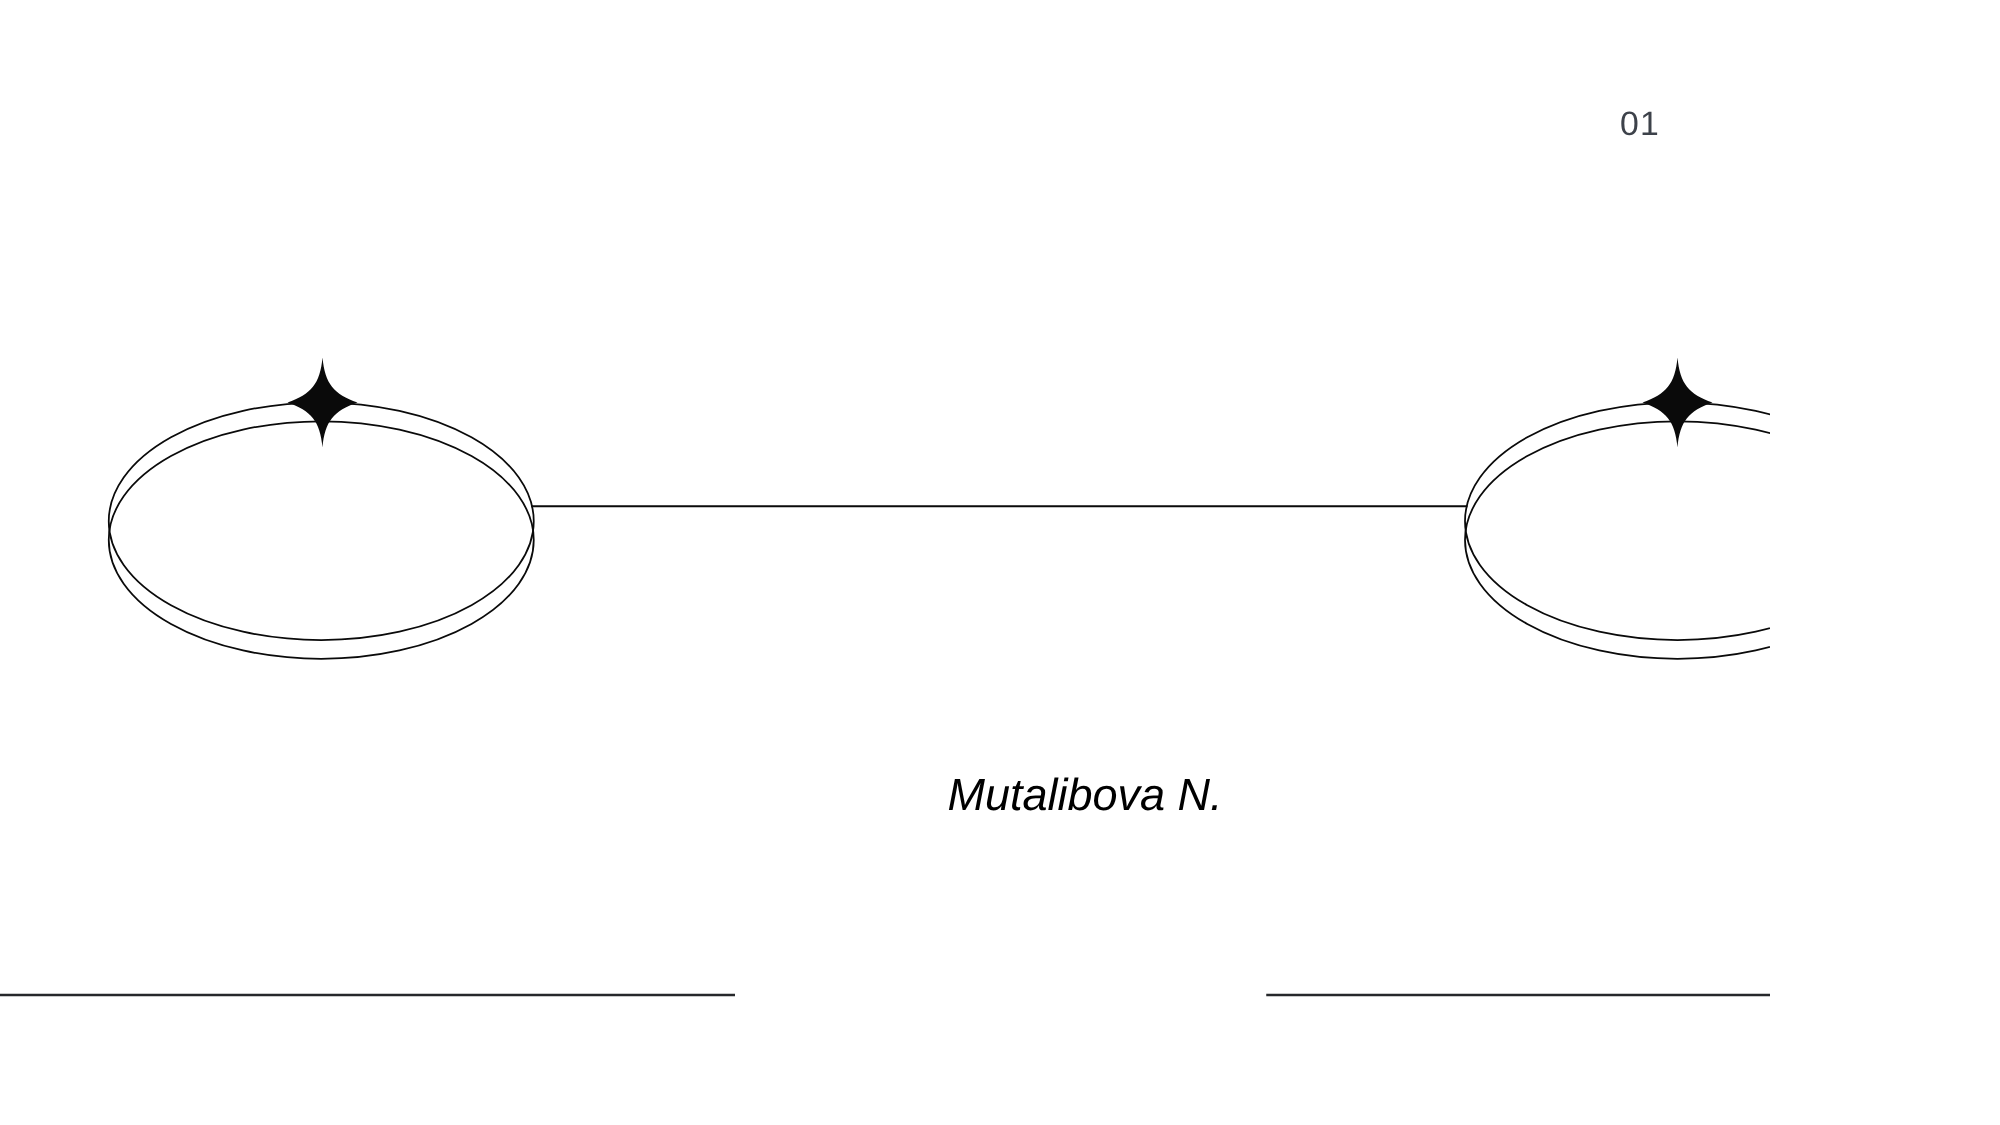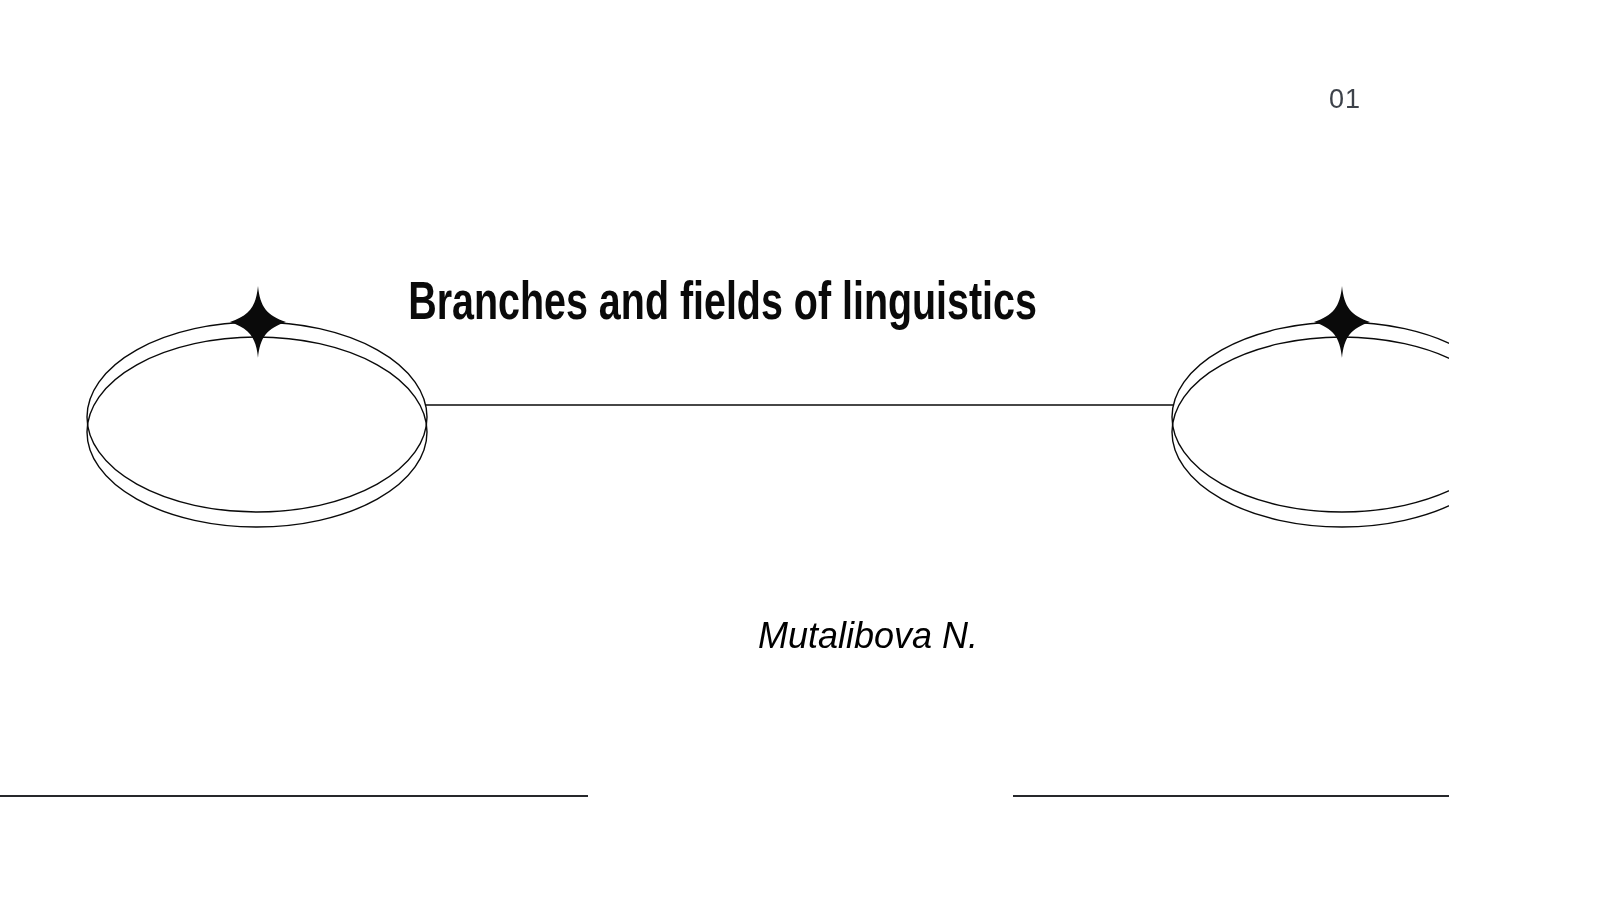--- a/index.html
+++ b/index.html
@@ -7,21 +7,20 @@
     padding: 0;
     background: #ffffff;
     font-family: "Liberation Sans", "DejaVu Sans", sans-serif;
   }
   .slide {
     position: relative;
     width: 1416px;
     height: 900px;
     background: #ffffff;
     overflow: hidden;
-    padding-left: 33px;
   }
   .page-number {
     position: absolute;
     top: 86px;
     right: 88px;
     font-size: 27px;
     line-height: 27px;
     font-weight: 400;
     letter-spacing: 1px;
     color: #3d424a;
@@ -97,22 +96,19 @@
     <g fill="none" stroke="#0a0a0a" stroke-width="1.4">
       <ellipse cx="1342" cy="417" rx="170" ry="95"></ellipse>
       <ellipse cx="1342" cy="432" rx="170" ry="95"></ellipse>
     </g>
 
     <g transform="translate(1342,322)">
       <path d="M0,-36 C2,-15 9,-6.5 28,0 C9,6.5 2,15 0,36 C-2,15 -9,6.5 -28,0 C-9,-6.5 -2,-15 0,-36 Z" fill="#0a0a0a"></path>
     </g>
   </svg>
 
-  <div class="title-row">
-    <h1 class="slide-title">Branches and fields of linguistics</h1>
-  </div>
 
   <div class="author">Mutalibova N.</div>
 
   <div class="footer-rule left"></div>
   <div class="footer-rule right"></div>
 
 </div>
 
 </body></html>

